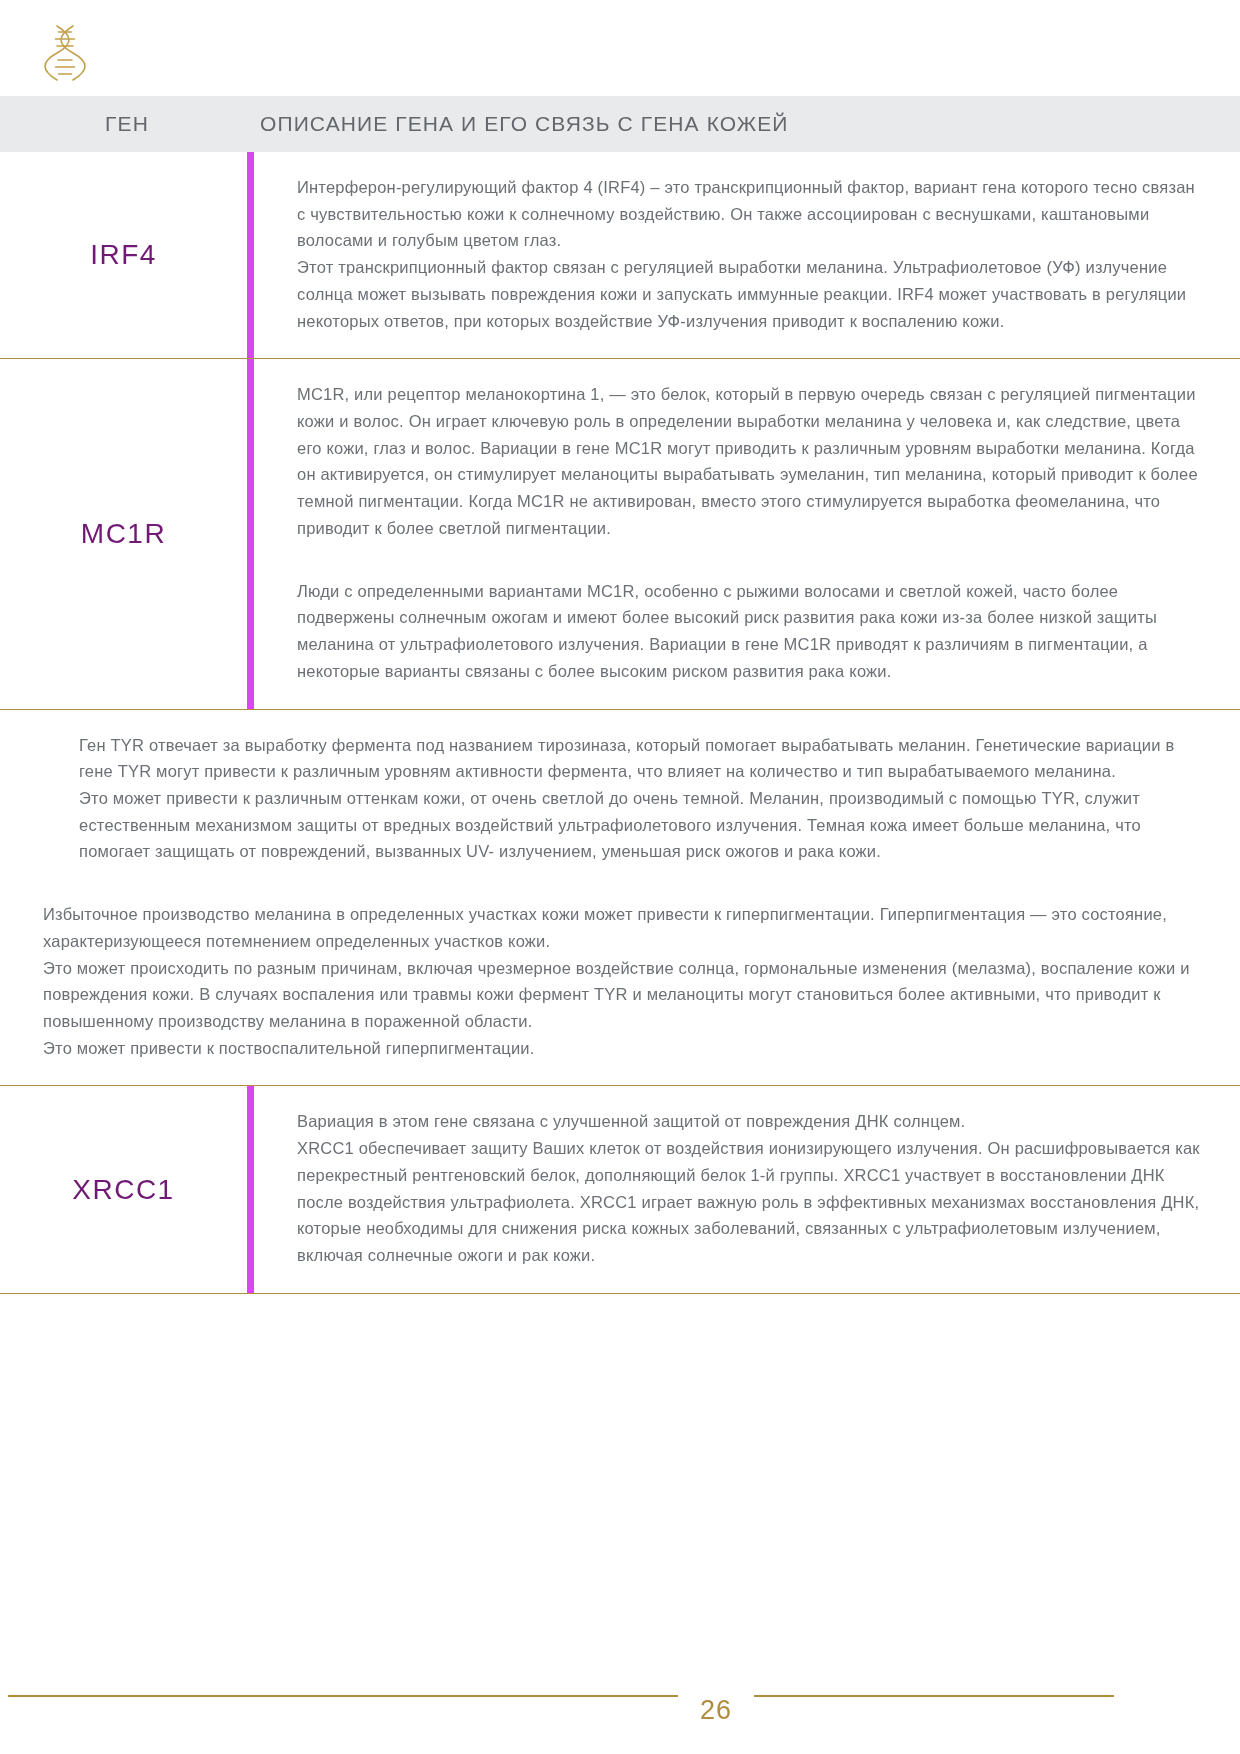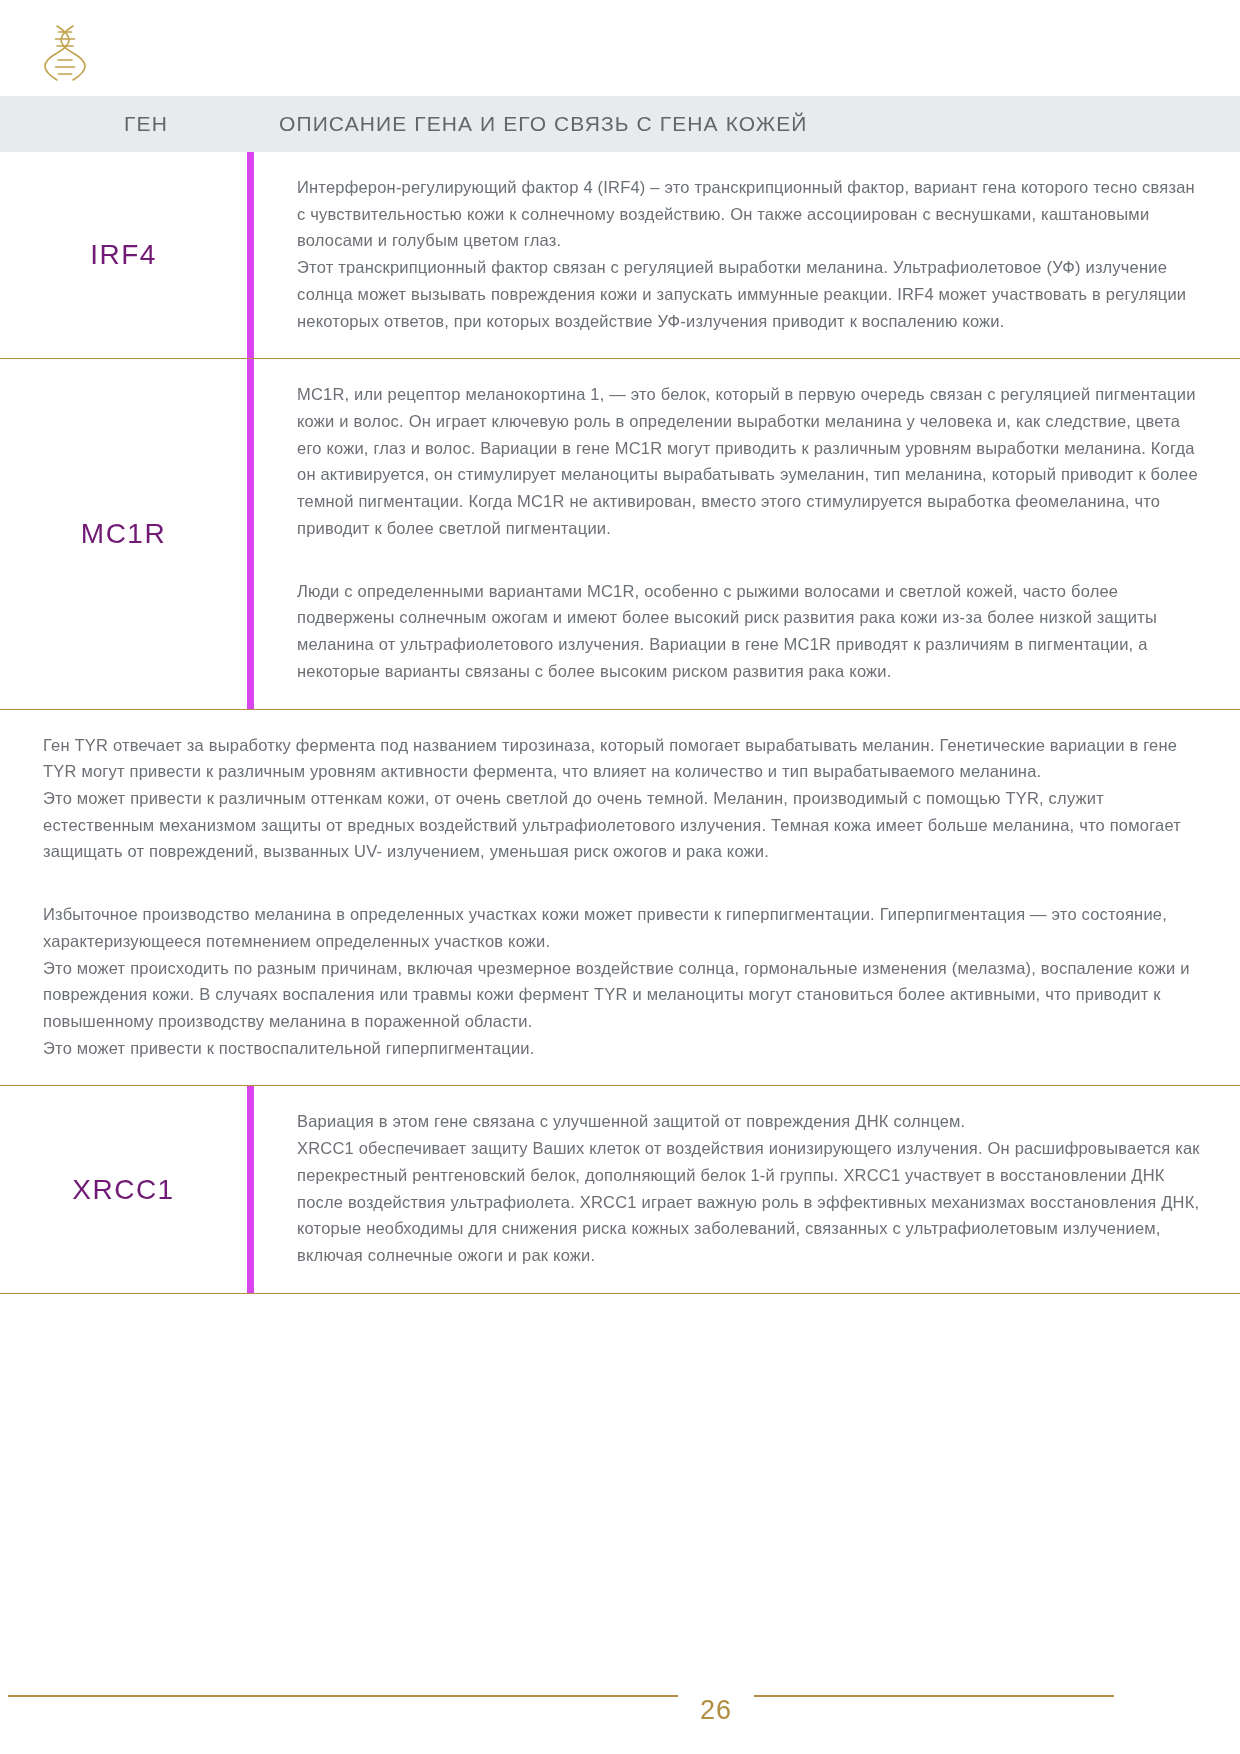--- a/index.html
+++ b/index.html
@@ -39,21 +39,20 @@
   
   .table-header {
     position: absolute;
     top: 96px;
     left: 0;
     width: 1240px;
     height: 56px;
     background: #e9eaeb;
     display: flex;
     align-items: center;
-    padding-left: 19px;
   }
   .th-gene {
     width: 254px;
     text-align: center;
     font-size: 21px;
     letter-spacing: 1.2px;
     color: #63676b;
     font-weight: 300;
   }
   .th-desc {
@@ -170,21 +169,21 @@
     <div class="row">
       <div class="cell-gene">MC1R</div>
       <div class="cell-desc">
         <p class="para" style="white-space: pre-line;">MC1R, или рецептор меланокортина 1, — это белок, который в первую очередь связан с регуляцией пигментации кожи и волос. Он играет ключевую роль в определении выработки меланина у человека и, как следствие, цвета его кожи, глаз и волос. Вариации в гене MC1R могут приводить к различным уровням выработки меланина. Когда он активируется, он стимулирует меланоциты вырабатывать эумеланин, тип меланина, который приводит к более темной пигментации. Когда MC1R не активирован, вместо этого стимулируется выработка феомеланина, что приводит к более светлой пигментации.</p>
         <p class="para" style="white-space: pre-line;">Люди с определенными вариантами MC1R, особенно с рыжими волосами и светлой кожей, часто более подвержены солнечным ожогам и имеют более высокий риск развития рака кожи из-за более низкой защиты меланина от ультрафиолетового излучения. Вариации в гене MC1R приводят к различиям в пигментации, а некоторые варианты связаны с более высоким риском развития рака кожи.</p>
       </div>
     </div>
 
     <div class="row">
       <div class="cell-desc">
-        <p class="para" style="white-space: pre-line;">Ген TYR отвечает за выработку фермента под названием тирозиназа, который помогает вырабатывать меланин. Генетические вариации в гене TYR могут привести к различным уровням активности фермента, что влияет на количество и тип вырабатываемого меланина.
+        <p class="para" style="white-space: pre-line; margin-left: 36px;">Ген TYR отвечает за выработку фермента под названием тирозиназа, который помогает вырабатывать меланин. Генетические вариации в гене TYR могут привести к различным уровням активности фермента, что влияет на количество и тип вырабатываемого меланина.
 Это может привести к различным оттенкам кожи, от очень светлой до очень темной. Меланин, производимый с помощью TYR, служит естественным механизмом защиты от вредных воздействий ультрафиолетового излучения. Темная кожа имеет больше меланина, что помогает защищать от повреждений, вызванных UV- излучением, уменьшая риск ожогов и рака кожи.</p>
         <p class="para" style="white-space: pre-line;">Избыточное производство меланина в определенных участках кожи может привести к гиперпигментации. Гиперпигментация — это состояние, характеризующееся потемнением определенных участков кожи.
 Это может происходить по разным причинам, включая чрезмерное воздействие солнца, гормональные изменения (мелазма), воспаление кожи и повреждения кожи. В случаях воспаления или травмы кожи фермент TYR и меланоциты могут становиться более активными, что приводит к повышенному производству меланина в пораженной области.
 Это может привести к поствоспалительной гиперпигментации.</p>
       </div>
     </div>
 
     <div class="row">
       <div class="cell-gene">XRCC1</div>
       <div class="cell-desc">

